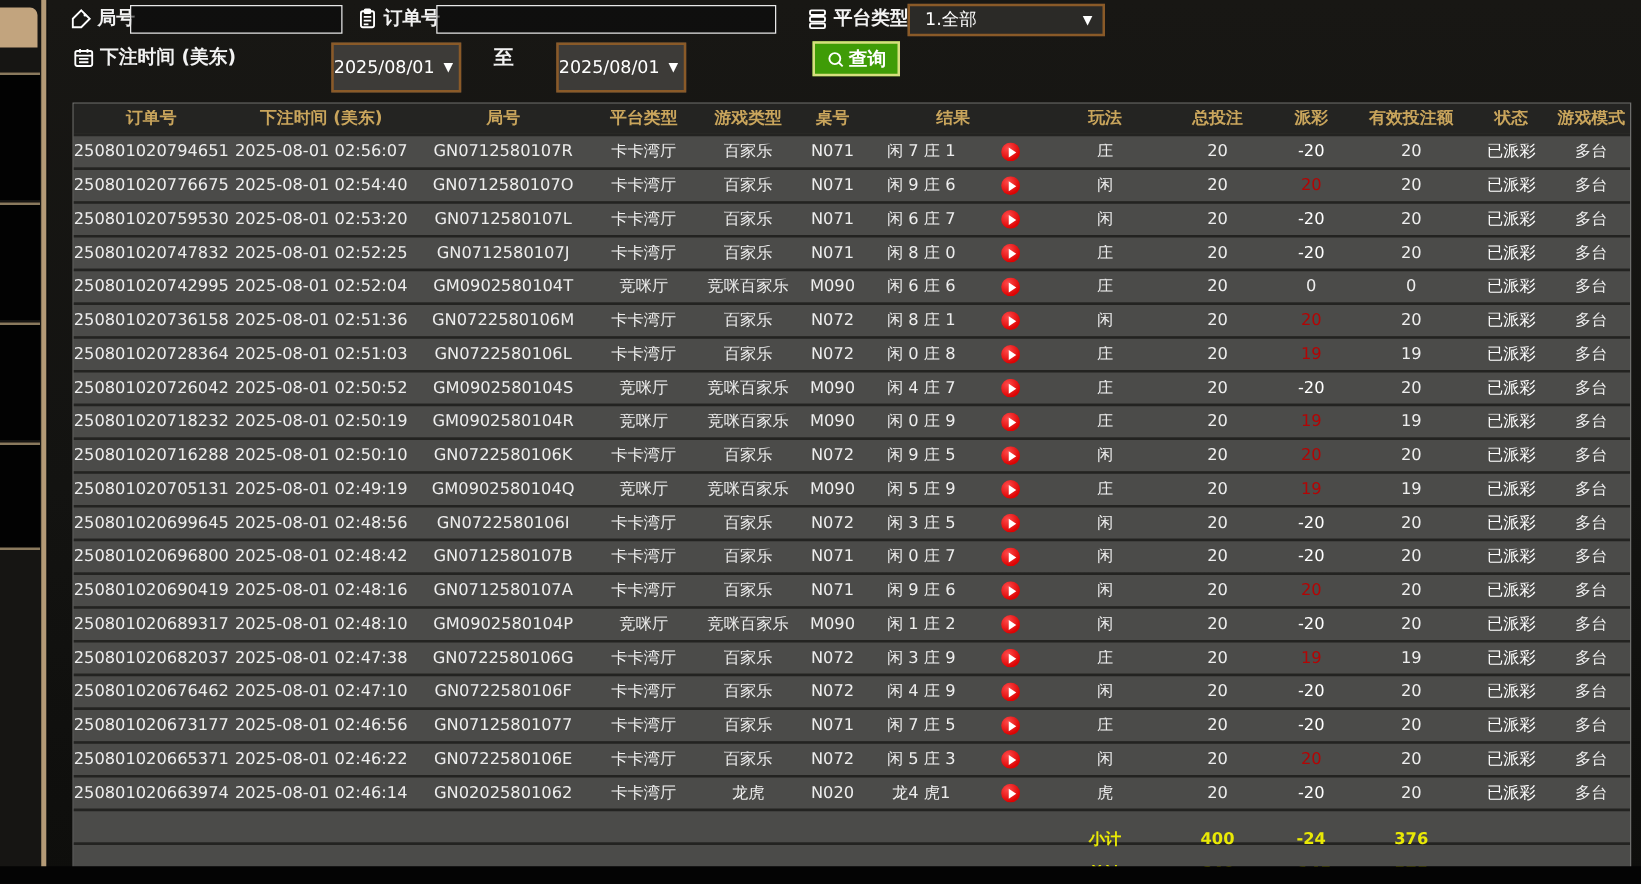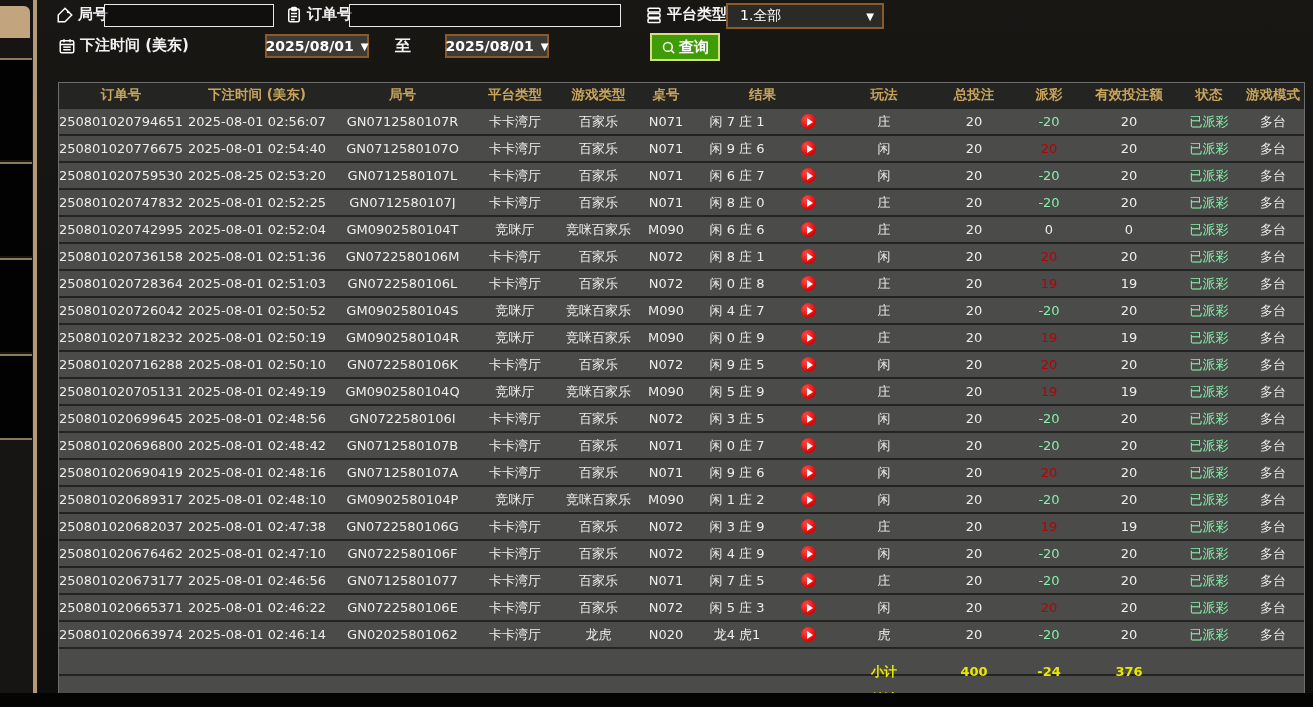--- a/index.html
+++ b/index.html
@@ -20,22 +20,22 @@
   .main{position:absolute;left:38px;top:0;width:1275px;height:707px;
         background:linear-gradient(180deg,#181714 0%,#131311 55%,#0e0e0c 100%);z-index:2;}
   .bottom-black{position:absolute;left:0;bottom:0;width:1313px;height:14px;background:#040404;z-index:3;}
 
   
   .flabel{position:absolute;color:#f2f2f2;font-weight:bold;font-size:15px;display:flex;align-items:center;gap:4px;white-space:nowrap;}
   .ficon{width:18px;height:18px;display:inline-block;}
   .ficon svg{width:100%;height:100%;display:block;}
   .tinput{position:absolute;height:23px;background:rgba(10,10,10,.55);border:1px solid #e8e8e8;
           color:#fff;font-size:13px;padding:0 6px;box-sizing:border-box;outline:none;}
-  .datebox{position:absolute;height:24px;background:#3d3b38;border:2px solid #8a5a28;color:#fff;
-           font-size:14px;font-weight:bold;display:flex;align-items:center;justify-content:center;gap:7px;
+  .datebox{position:absolute;height:40px;background:#3d3b38;border:2px solid #8a5a28;color:#fff;
+           font-size:14px;font-weight:normal;display:flex;align-items:center;justify-content:flex-start;gap:7px;
            box-sizing:border-box;cursor:pointer;}
   .datebox .arrow,.selbox .arrow{font-size:10px;color:#fff;}
   .selbox{position:absolute;height:26px;background:#2b2a27;border:2px solid #8a5a28;color:#fff;
           font-size:14px;display:flex;align-items:center;box-sizing:border-box;padding:0 8px;cursor:pointer;}
   .selbox .selval{flex:1;text-align:left;}
   .to-label{position:absolute;color:#f2f2f2;font-weight:bold;font-size:16px;}
   .search-btn{position:absolute;left:612px;top:33px;height:27px;padding:12px 9px;background:#3f9c07;
               border:2px solid #d6df7e;color:#fff;font-size:15px;font-weight:bold;display:flex;
               align-items:center;gap:3px;cursor:pointer;box-sizing:border-box;}
   .search-btn svg{width:15px;height:15px;}
@@ -43,21 +43,21 @@
   
   .tbl{position:absolute;left:20px;top:82px;width:1247px;border:1px solid #6e6e6c;box-sizing:border-box;}
   .trow{display:grid;grid-template-columns:124px 148px 143px 82px 85px 50px 92px 51px 100px 80px 70px 90px 70px 58px;
         align-items:center;background:#4b4b49;border-top:2px solid #232321;height:25px;}
   .trow:first-child{border-top:none;}
   .thead{background:#242422;height:24px;}
   .cell{text-align:center;font-size:13px;color:#ededed;white-space:nowrap;overflow:hidden;line-height:1;}
   .thead .cell{color:#c9a55c;font-weight:bold;font-size:13.5px;}
   .span2{grid-column:span 2;}
   .c-red{color:#b30505;}
-  .c-green{color:#86efac;}
+  .c-green{color:#ffffff;}
   .c-yellow{color:#e9e905;font-weight:bold;margin-top:20px;}
   .playwrap{display:flex;justify-content:center;align-items:center;}
   .playbtn{width:15px;height:15px;border-radius:50%;background:radial-gradient(circle at 35% 30%,#ff4a4a,#dc0303 70%);
            display:flex;align-items:center;justify-content:center;cursor:pointer;}
   .playbtn .tri{width:0;height:0;border-left:6px solid #fff;border-top:4px solid transparent;border-bottom:4px solid transparent;margin-left:2px;}
 </style>
 </head>
 <body>
 
 <div class="left-strip">
@@ -194,21 +194,21 @@
         </div>
         <div class="cell">闲</div>
         <div class="cell">20</div>
         <div class="cell c-red">20</div>
         <div class="cell">20</div>
         <div class="cell c-green">已派彩</div>
         <div class="cell">多台</div>
       </div>
       <div class="trow">
         <div class="cell">250801020759530</div>
-        <div class="cell">2025-08-25 02:53:20</div>
+        <div class="cell">2025-08-01 02:53:20</div>
         <div class="cell">GN0712580107L</div>
         <div class="cell">卡卡湾厅</div>
         <div class="cell">百家乐</div>
         <div class="cell">N071</div>
         <div class="cell">闲 6 庄 7</div>
         <div class="cell playwrap">
           <span class="playbtn">
             <span class="tri"></span>
           </span>
         </div>

